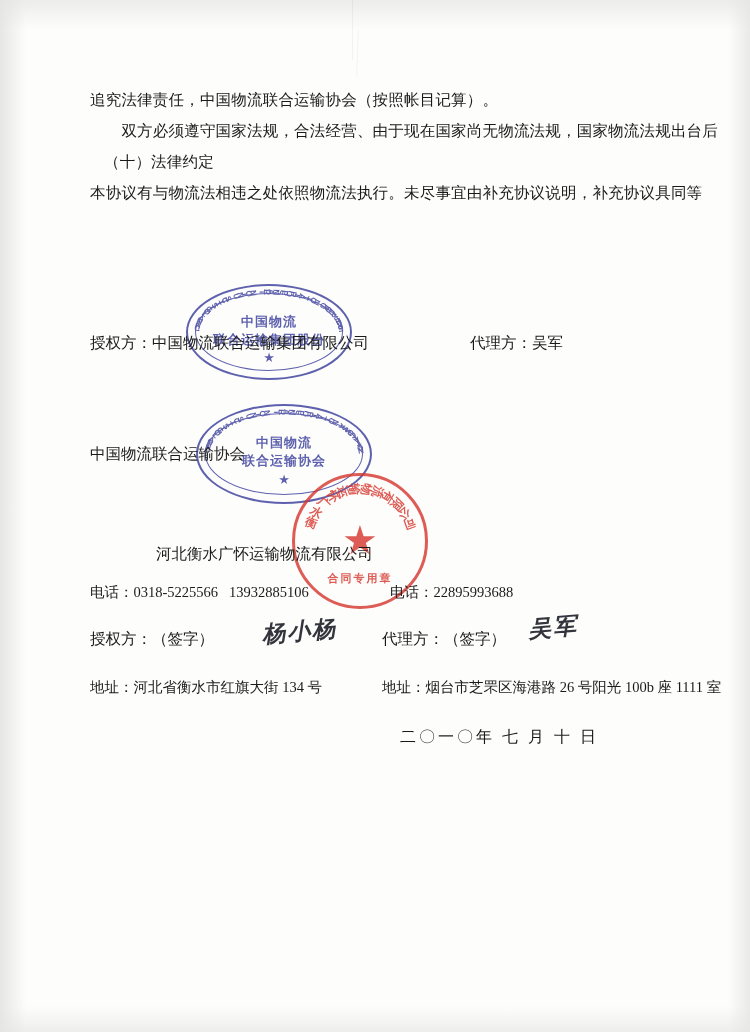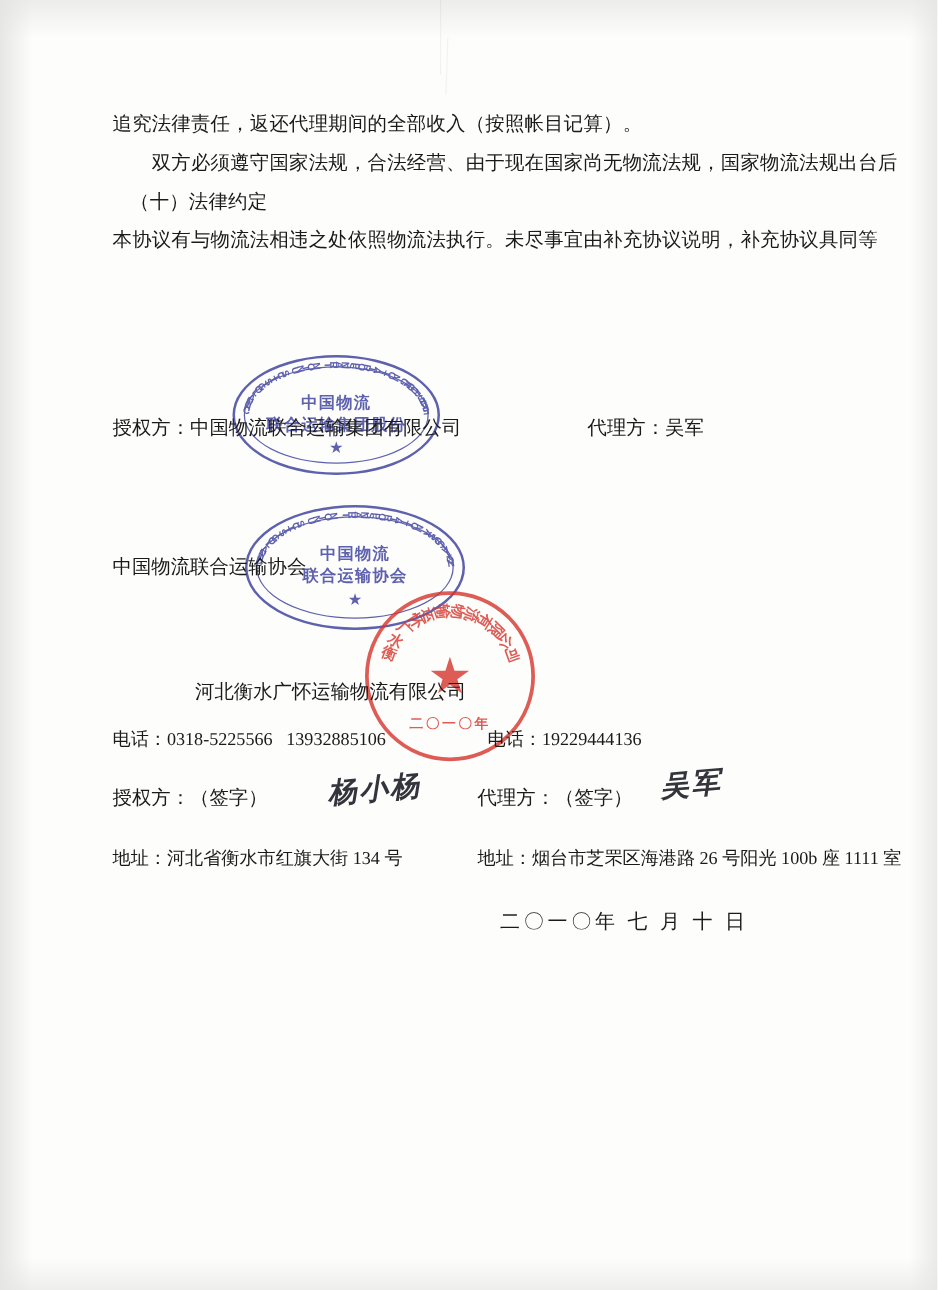--- a/index.html
+++ b/index.html
@@ -200,21 +200,21 @@
 </style>
 </head>
 <body>
 
 <div id="page">
 
   <div class="crease v1"></div>
   <div class="crease v2"></div>
 
   <div class="content">
-    <p class="body-line">追究法律责任，返还代理期间的全部收入（按照帐目记算）。</p>
+    <p class="body-line">追究法律责任，中国物流联合运输协会（按照帐目记算）。</p>
     <p class="body-line">　　双方必须遵守国家法规，合法经营、由于现在国家尚无物流法规，国家物流法规出台后</p>
     <p class="body-line para-head" style="padding-left:14px;">（十）法律约定</p>
     <p class="body-line">本协议有与物流法相违之处依照物流法执行。未尽事宜由补充协议说明，补充协议具同等</p>
   </div>
 
   <div class="stamp oval-stamp" id="stamp1" style="left:186px; top:284px; width:166px; height:96px;">
     <div class="inner-oval"></div>
     <div class="arc-text" id="stamp1-arc">
         <span style="font-size: 8px; transform: translate(-71.726px, -3.48623px) rotate(8.94942deg) translate(-50%, -50%);">C</span>
         <span style="font-size: 8px; transform: translate(-71.1873px, -5.99316px) rotate(15.2575deg) translate(-50%, -50%);">H</span>
@@ -336,33 +336,33 @@
         <span style="font-size: 12px; transform: translate(-17.0075px, -49.14px) rotate(70.9091deg) translate(-50%, -50%);">运</span>
         <span style="font-size: 12px; transform: translate(-5.76359px, -51.6796px) rotate(83.6364deg) translate(-50%, -50%);">输</span>
         <span style="font-size: 12px; transform: translate(5.76359px, -51.6796px) rotate(96.3636deg) translate(-50%, -50%);">物</span>
         <span style="font-size: 12px; transform: translate(17.0075px, -49.14px) rotate(109.091deg) translate(-50%, -50%);">流</span>
         <span style="font-size: 12px; transform: translate(27.4157px, -44.1857px) rotate(121.818deg) translate(-50%, -50%);">有</span>
         <span style="font-size: 12px; transform: translate(36.4767px, -37.0601px) rotate(134.545deg) translate(-50%, -50%);">限</span>
         <span style="font-size: 12px; transform: translate(43.7452px, -28.1133px) rotate(147.273deg) translate(-50%, -50%);">公</span>
         <span style="font-size: 12px; transform: translate(48.864px, -17.785px) rotate(160deg) translate(-50%, -50%);">司</span>
       </div>
     <div class="red-star">★</div>
-    <div class="seal-bottom-text" style="bottom:20px;">二〇一〇年</div>
+    <div class="seal-bottom-text" style="bottom:20px;">合同专用章</div>
   </div>
 
   <div class="sig-area">
     <div class="row" style="left:0px; top:332px;">授权方：中国物流联合运输集团有限公司</div>
     <div class="row" style="left:380px; top:332px;">代理方：吴军</div>
 
     <div class="row" style="left:0px; top:443px; padding-left:0px;">中国物流联合运输协会</div>
 
     <div class="row" style="left:66px; top:543px;">河北衡水广怀运输物流有限公司</div>
 
     <div class="row small-note" style="left:0px; top:581px;">电话：0318-5225566   13932885106</div>
-    <div class="row small-note" style="left:300px; top:581px;">电话：19229444136</div>
+    <div class="row small-note" style="left:300px; top:581px;">电话：22895993688</div>
 
     <div class="row" style="left:0px; top:628px;">授权方：（签字）</div>
     <div class="row" style="left:292px; top:628px;">代理方：（签字）</div>
 
     <div class="row small-note" style="left:0px; top:676px;">地址：河北省衡水市红旗大街 134 号</div>
     <div class="row small-note" style="left:292px; top:676px;">地址：烟台市芝罘区海港路 26 号阳光 100b 座 1111 室</div>
   </div>
 
   <div class="handwritten" style="left:262px; top:616px;">杨小杨</div>
   <div class="handwritten" style="left:528px; top:612px;">吴军</div>

